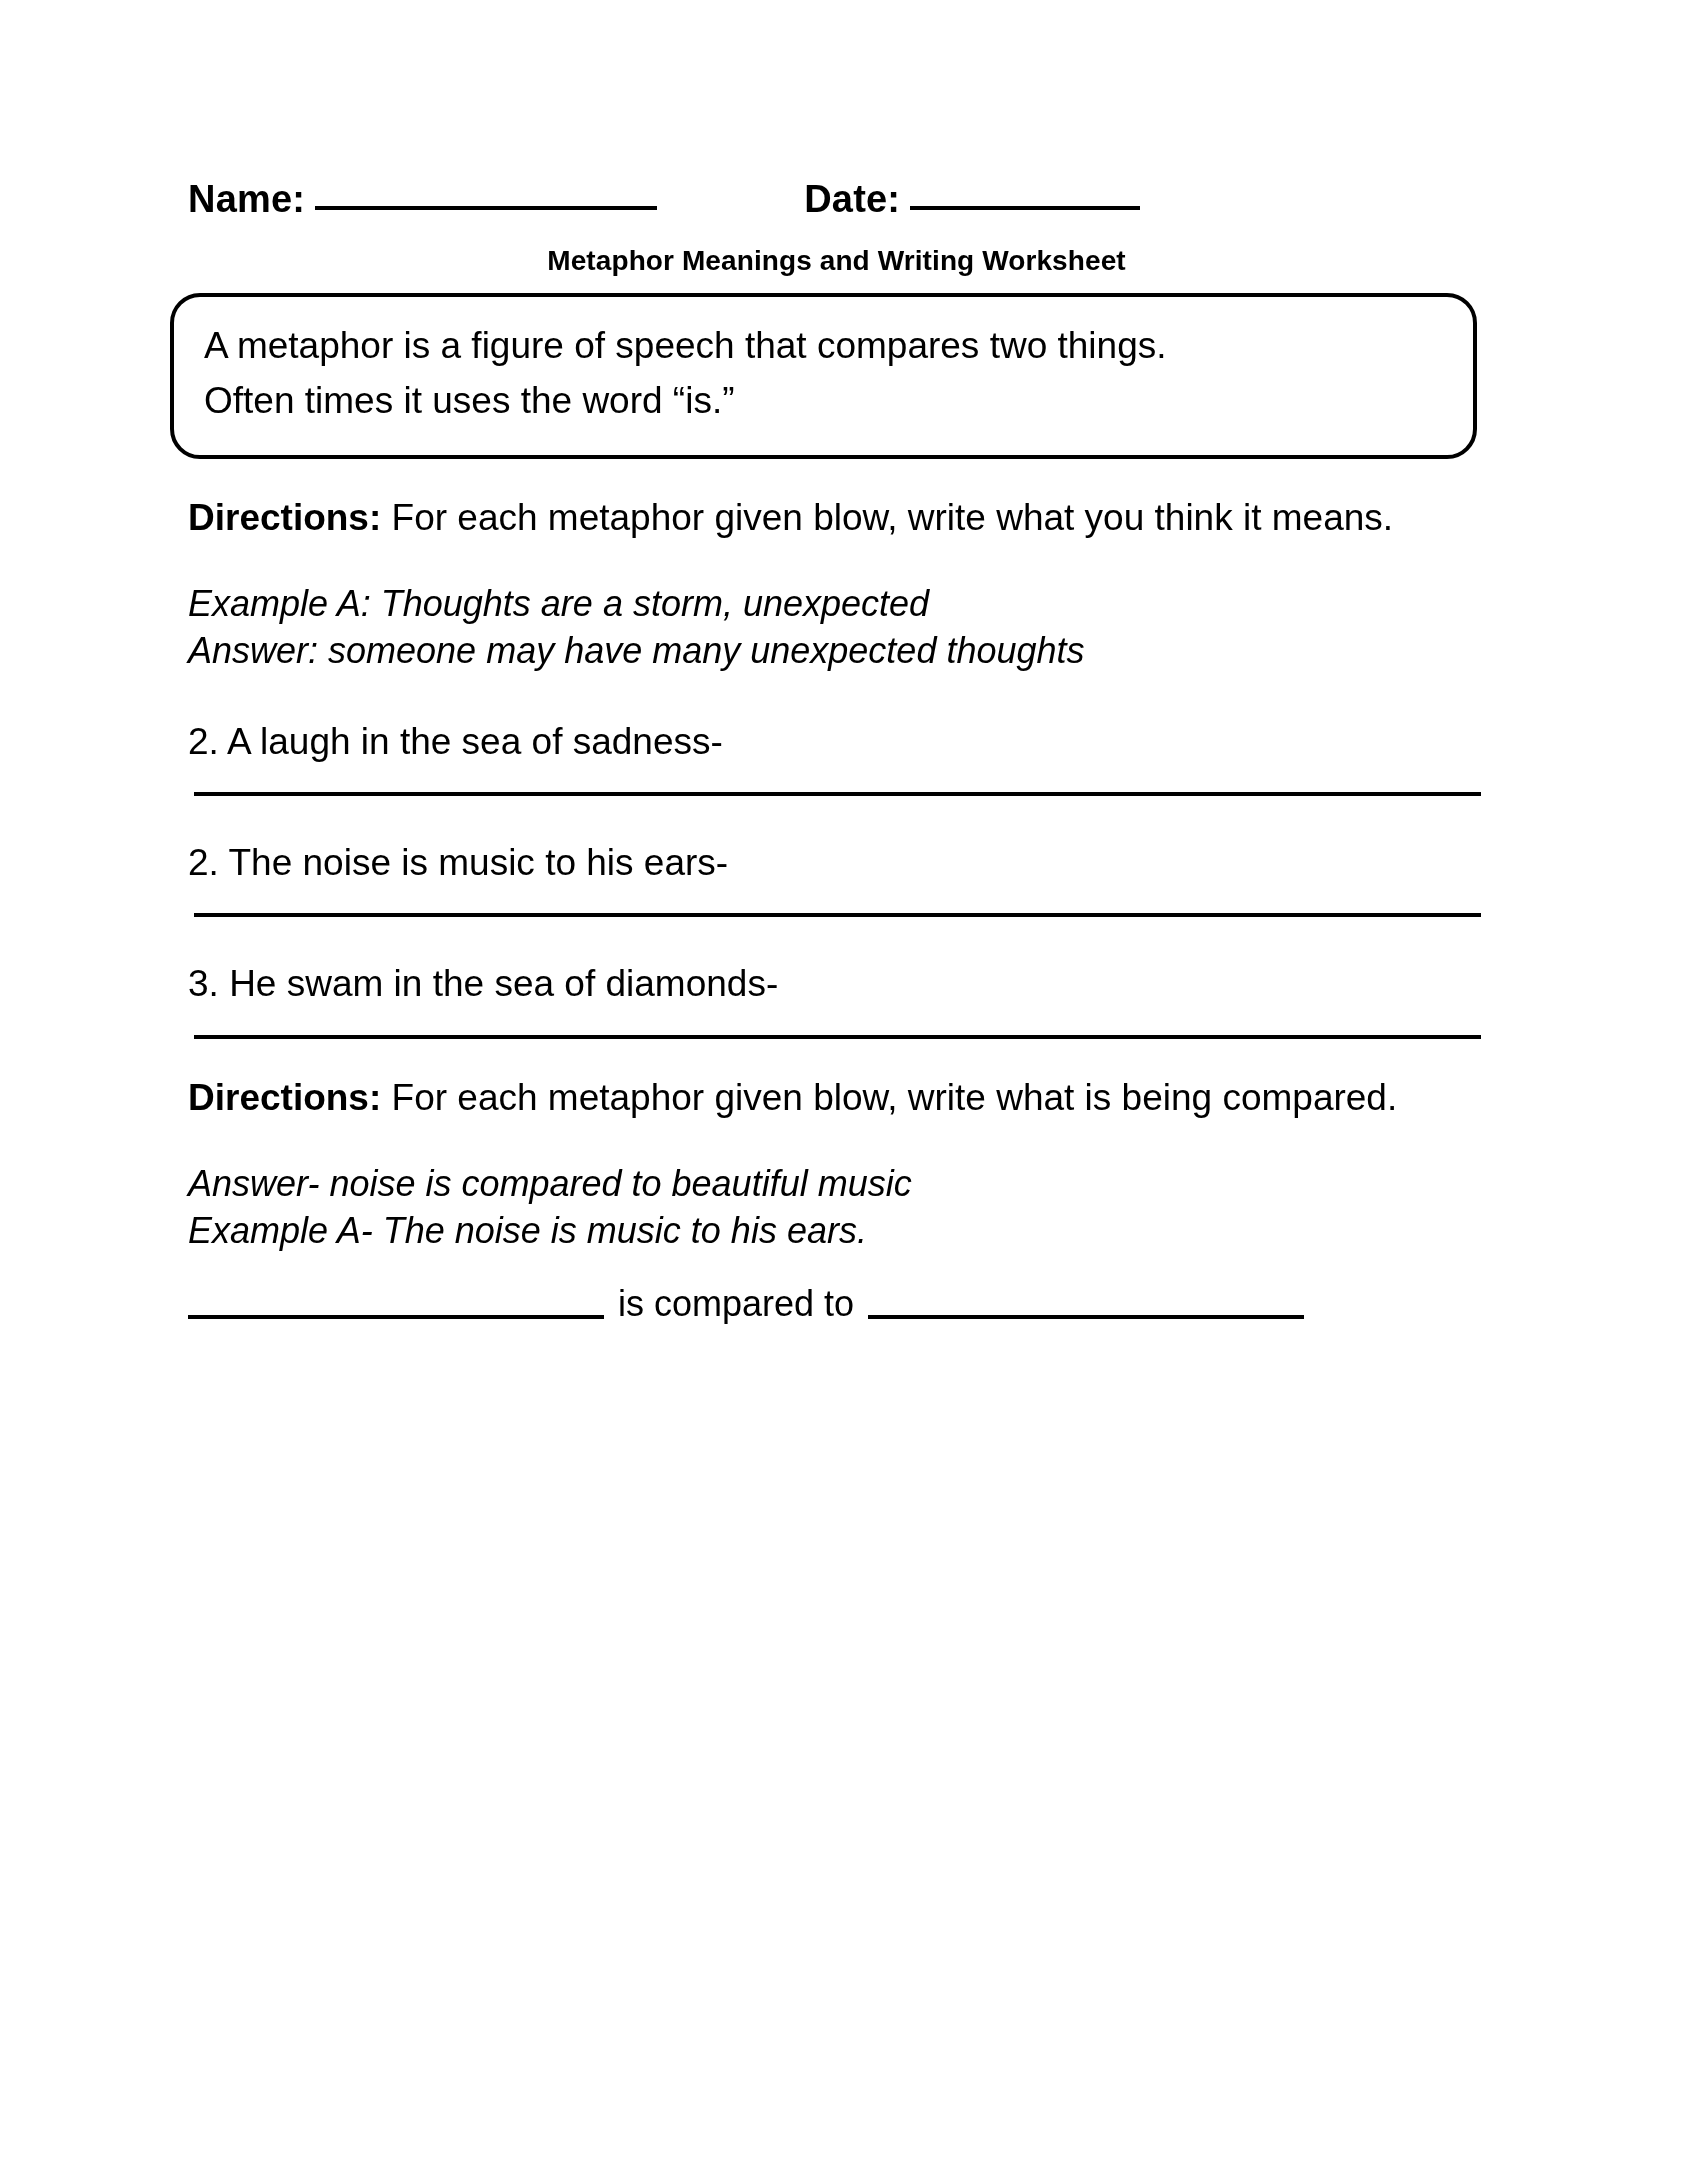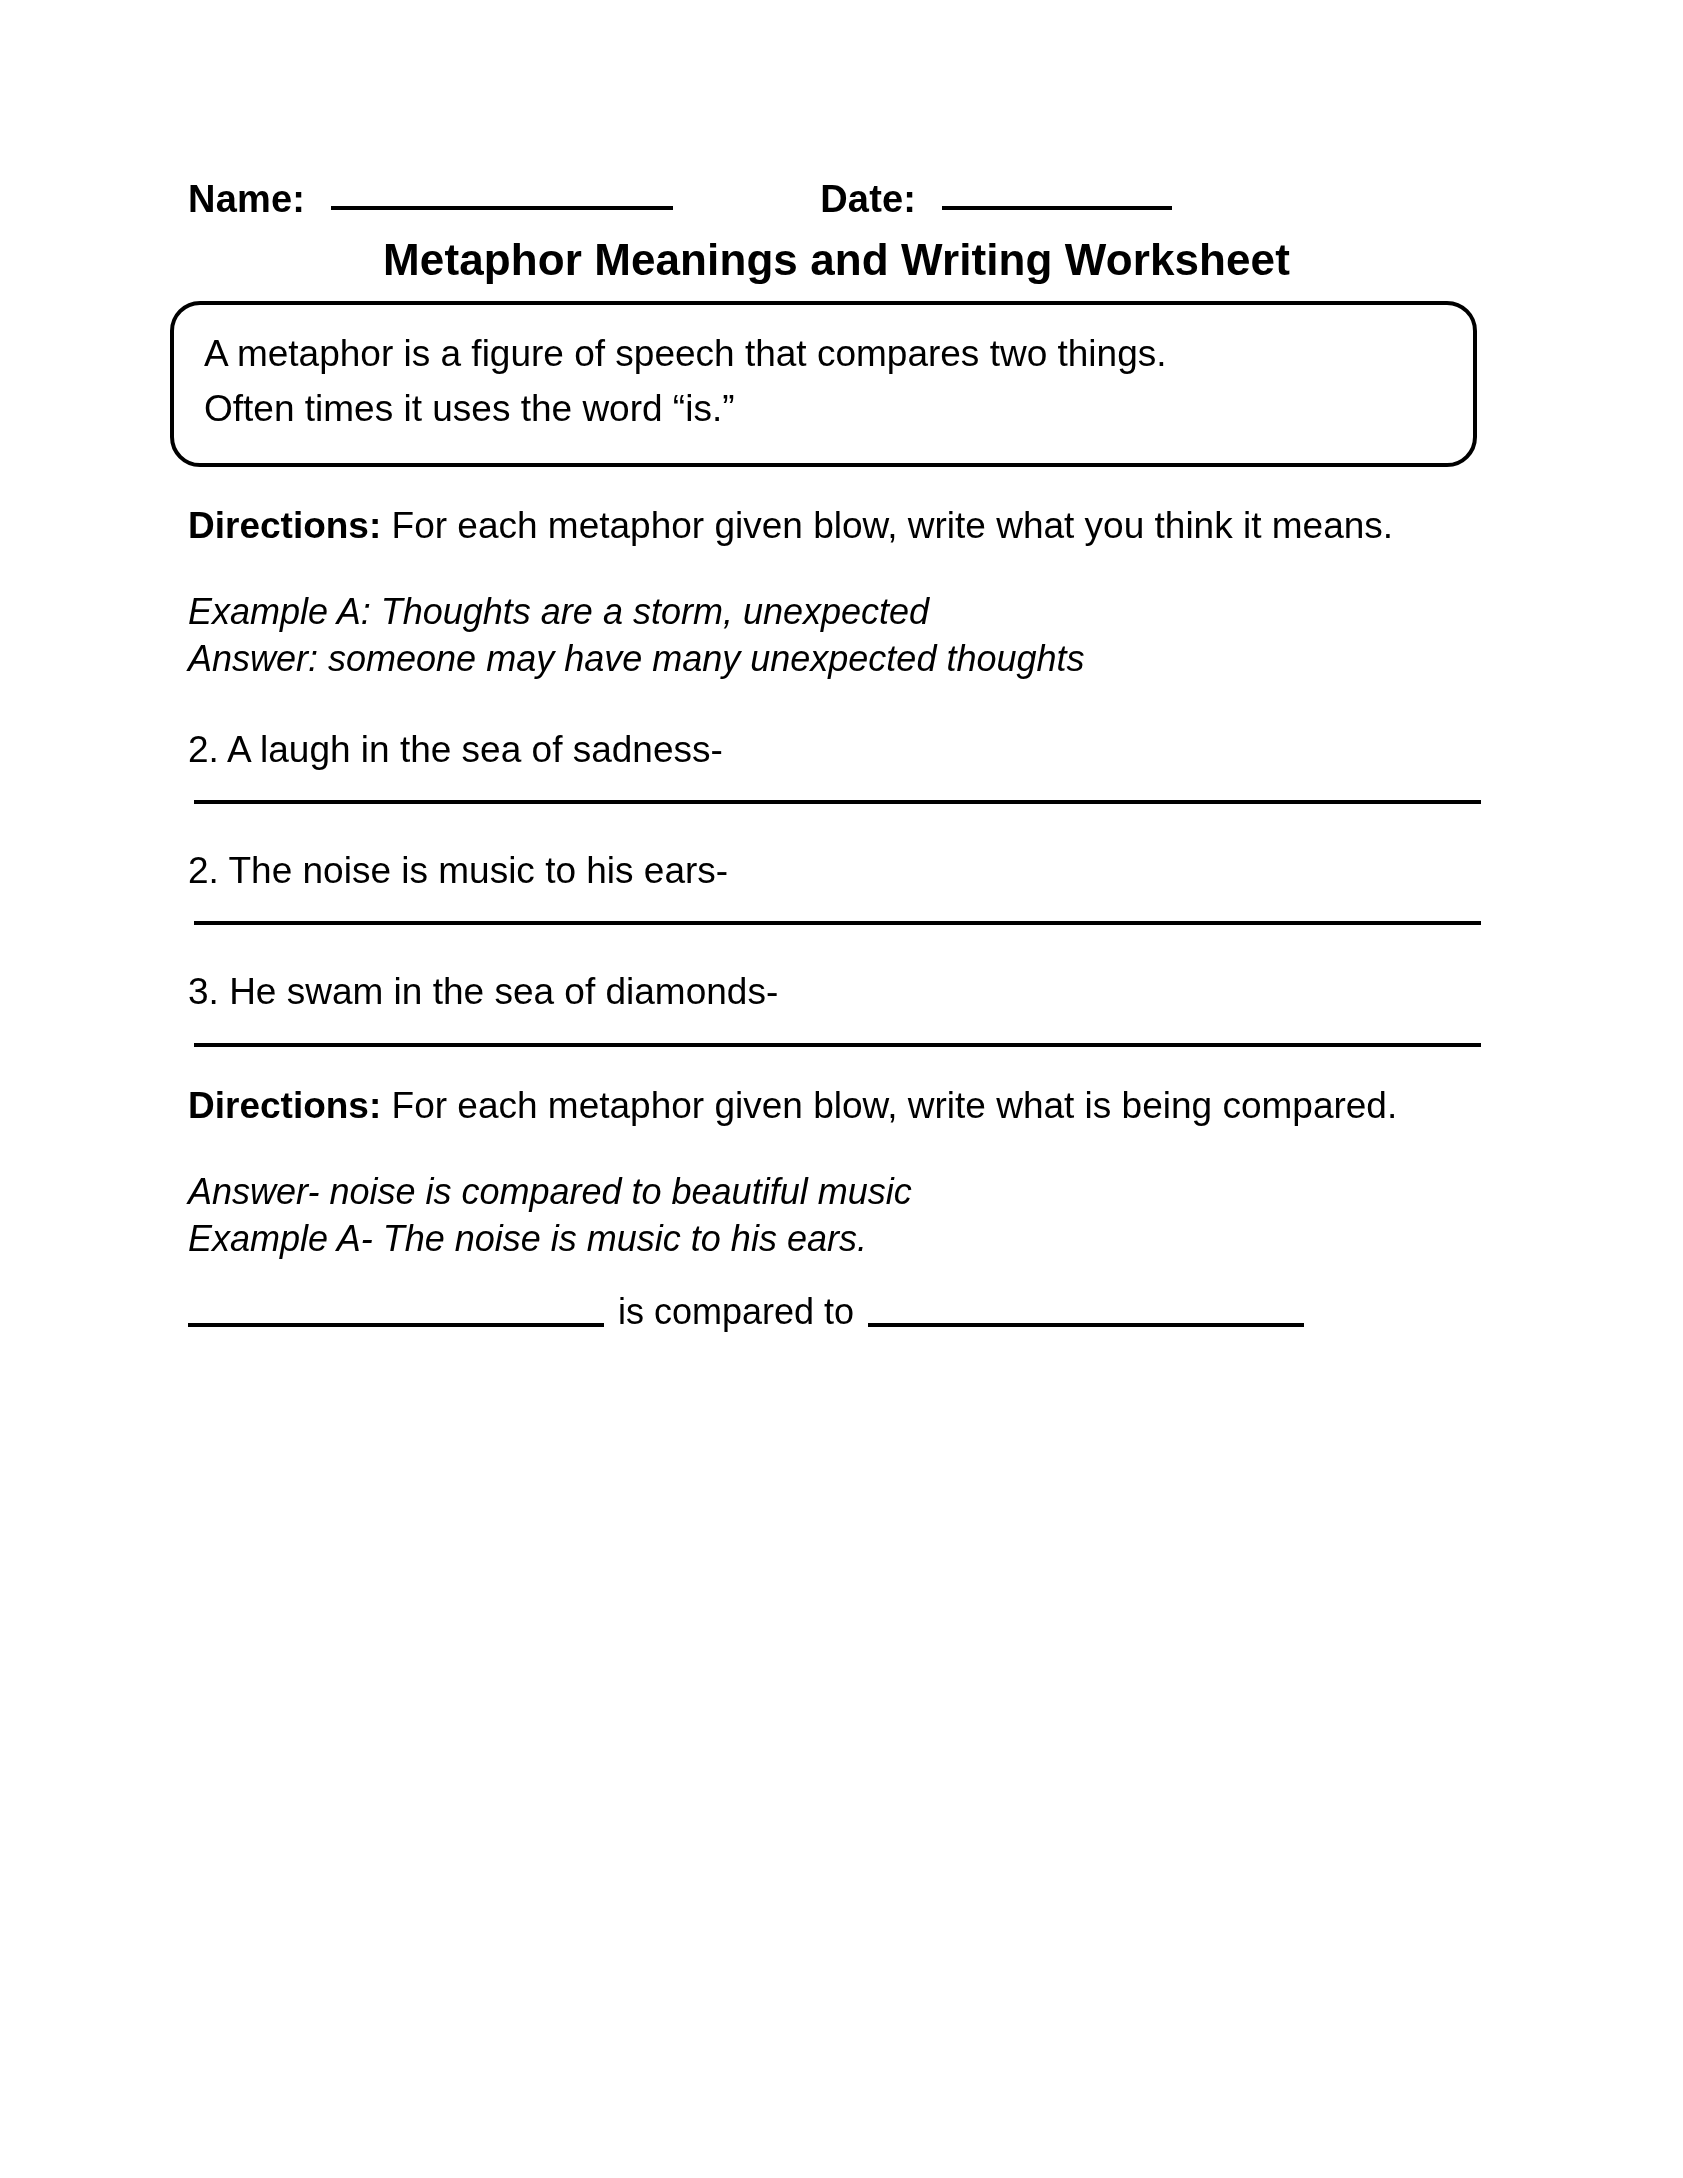--- a/index.html
+++ b/index.html
@@ -36,41 +36,40 @@
     justify-content: flex-start;
     font-size: 38px;
     font-weight: bold;
     letter-spacing: 0.2px;
     margin: 0 0 6px 0;
   }
   .header-field {
     display: flex;
     align-items: baseline;
     white-space: nowrap;
-    gap: 16px;
   }
   .header-field.name-field { margin-right: 147px; }
   .header-label { font-weight: bold; }
   .header-rule {
     display: inline-block;
     border-bottom: 4px solid #000;
     height: 0;
     margin-left: 10px;
     position: relative;
     top: -2px;
   }
   .rule-name { width: 342px; }
   .rule-date { width: 230px; }
 
   
   .title {
     text-align: center;
-    font-size: 44px;
+    font-size: 28px;
     font-weight: bold;
-    margin: 14px 0 16px 0;
+    margin: 24px 0 16px 0;
     letter-spacing: 0.1px;
   }
 
   
   .definition-box {
     border: 4px solid #000;
     border-radius: 30px;
     padding: 22px 20px 26px 30px;
     margin: 0 0 10px 0;
     width: 1307px;

